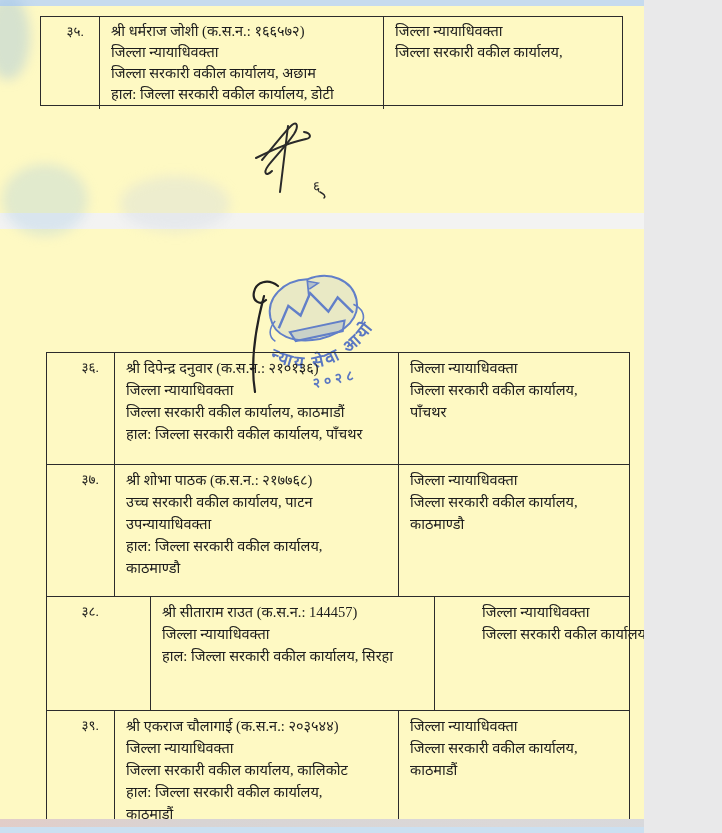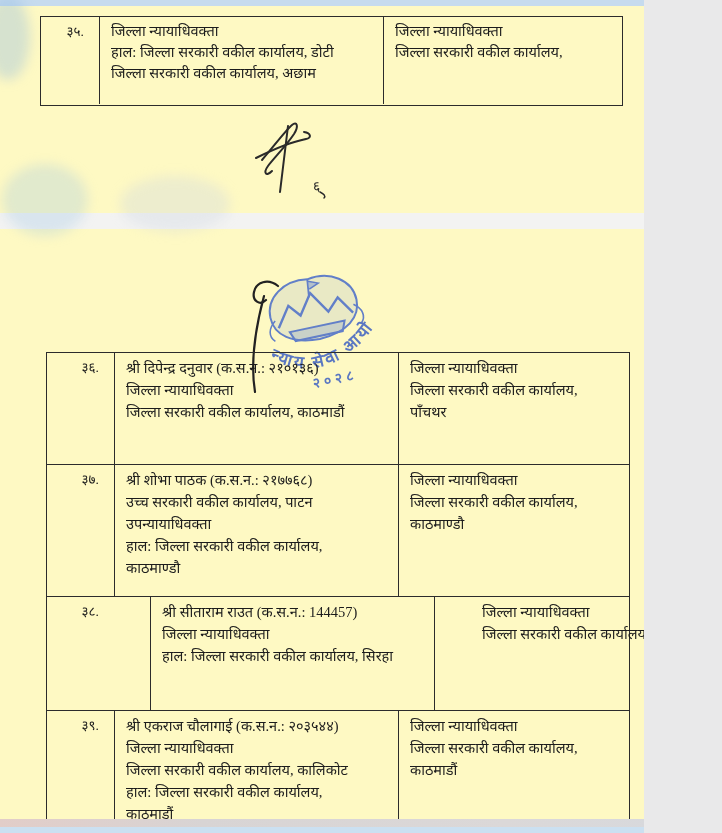--- a/index.html
+++ b/index.html
@@ -54,23 +54,24 @@
   <div class="layer wisp wisp1"></div>
   <div class="layer wisp wisp2"></div>
   <div class="layer wisp wisp3"></div>
 
   <div class="doc-table t1" id="table-top">
       <div class="trow">
         <div class="cell num">
           <div class="line">३५.</div>
         </div>
         <div class="cell mid">
+          <div class="line">श्री धर्मराज जोशी (क.स.न.: १६६५७२)</div>
           <div class="line">जिल्ला न्यायाधिवक्ता</div>
+          <div class="line">जिल्ला सरकारी वकील कार्यालय, अछाम</div>
           <div class="line">हाल: जिल्ला सरकारी वकील कार्यालय, डोटी</div>
-          <div class="line">जिल्ला सरकारी वकील कार्यालय, अछाम</div>
         </div>
         <div class="cell right">
           <div class="line">जिल्ला न्यायाधिवक्ता</div>
           <div class="line">जिल्ला सरकारी वकील कार्यालय,</div>
         </div>
       </div>
     </div>
 
   <svg class="sig" style="left:248px;top:112px" width="120" height="95" viewBox="0 0 120 95">
     <g fill="none" stroke="#2a2a2a" stroke-width="2" stroke-linecap="round">
@@ -112,20 +113,21 @@
 
   <div class="doc-table t2" id="table-bottom">
       <div class="trow">
         <div class="cell num">
           <div class="line">३६.</div>
         </div>
         <div class="cell mid">
           <div class="line">श्री दिपेन्द्र दनुवार (क.स.न.: २१०१३६)</div>
           <div class="line">जिल्ला न्यायाधिवक्ता</div>
           <div class="line">जिल्ला सरकारी वकील कार्यालय, काठमाडौं</div>
+          <div class="line">हाल: जिल्ला सरकारी वकील कार्यालय, पाँचथर</div>
         </div>
         <div class="cell right">
           <div class="line">जिल्ला न्यायाधिवक्ता</div>
           <div class="line">जिल्ला सरकारी वकील कार्यालय,</div>
           <div class="line">पाँचथर</div>
         </div>
       </div>
       <div class="trow">
         <div class="cell num">
           <div class="line">३७.</div>

